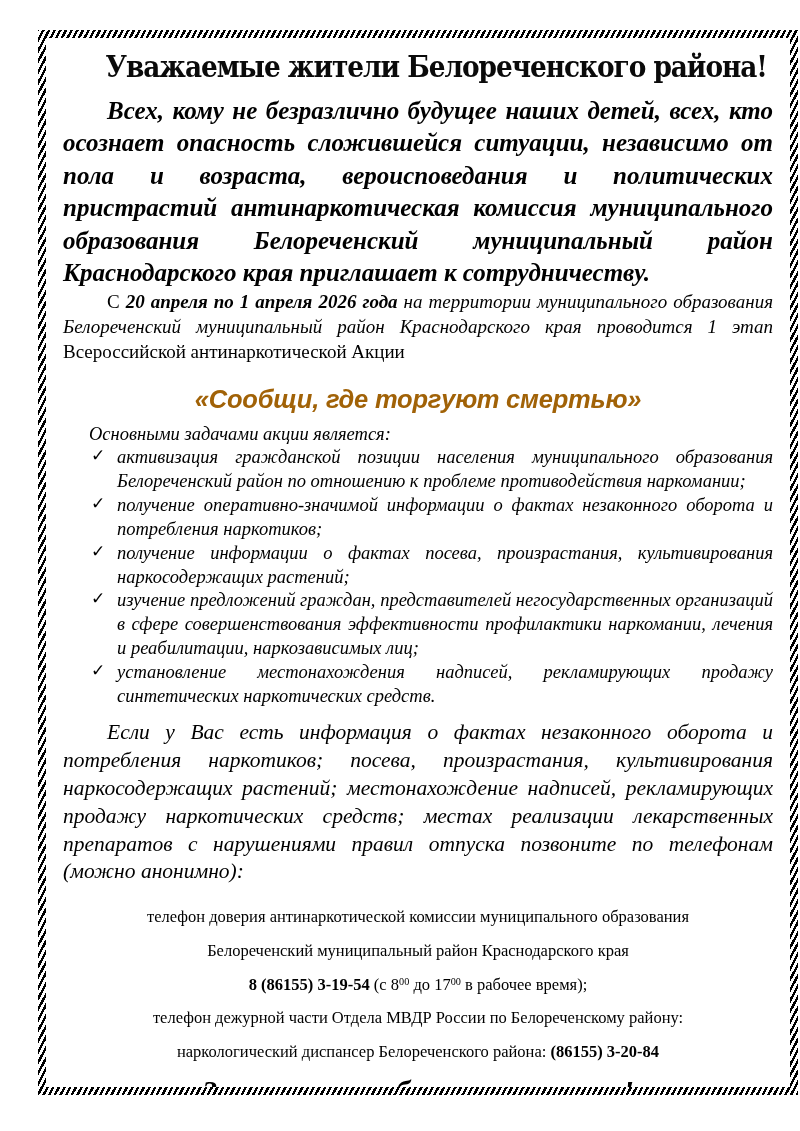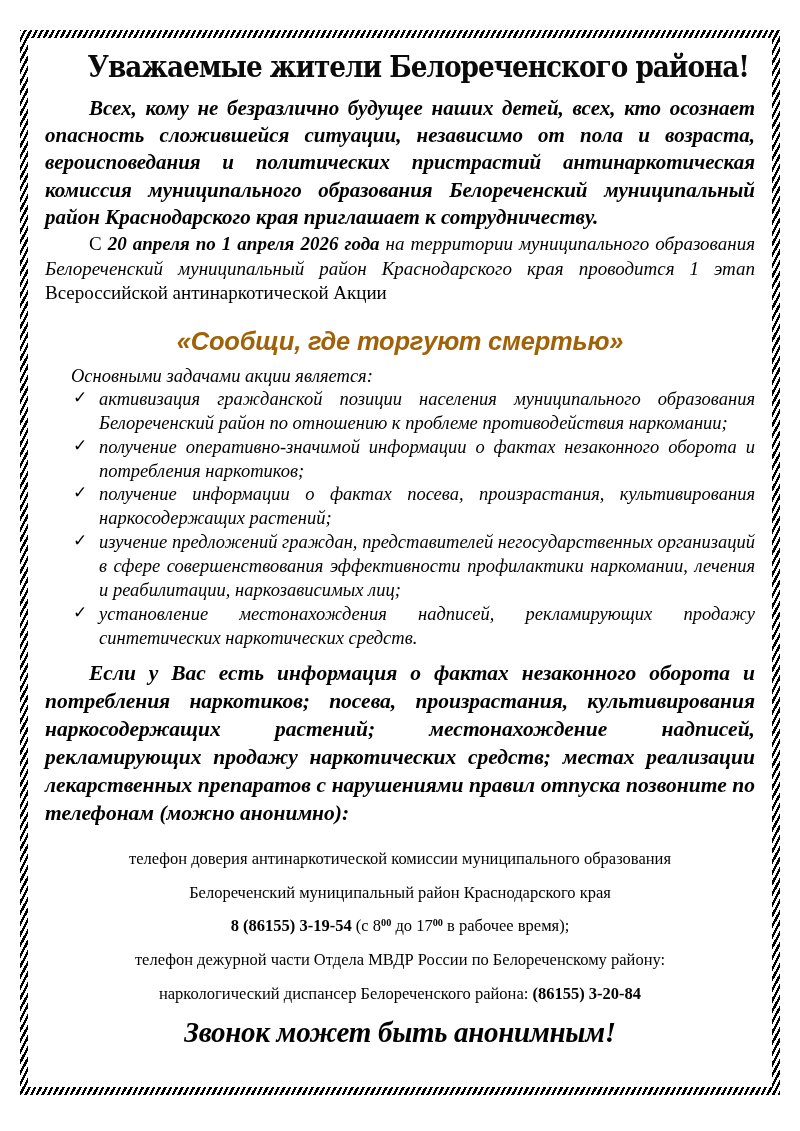--- a/index.html
+++ b/index.html
@@ -12,21 +12,21 @@
     height: 1131px;
     font-family: "Liberation Serif", "DejaVu Serif", serif;
     color: #000000;
     overflow: hidden;
     position: relative;
   }
 
   
   #poster {
     position: absolute;
-    left: 20px;
+    left: 38px;
     top: 30px;
     width: 760px;
     height: 1065px;
     box-sizing: border-box;
     padding: 8px;
     background-image:
       repeating-linear-gradient(
         -62deg,
         #000000 0px, #000000 2.4px,
         #ffffff 2.4px, #ffffff 5.0px
@@ -54,21 +54,21 @@
     margin: 9px 0 2px 0;
     white-space: nowrap;
     color: #0a0a0a;
   }
 
   
   .para {
     text-align: justify;
     font-style: italic;
     font-weight: bold;
-    font-size: 21px;
+    font-size: 25px;
     line-height: 1.295;
     text-indent: 44px;
     margin: 9px 0 0 0;
     hyphens: none;
   }
   .para.first { margin-top: 13px; }
 
   .para2 {
     text-align: justify;
     font-size: 19px;
@@ -119,21 +119,21 @@
     top: -1px;
     font-style: normal;
     font-size: 17px;
     font-family: "DejaVu Sans", sans-serif;
   }
 
   
   .cta {
     text-align: justify;
     font-style: italic;
-    font-weight: bold;
+    font-weight: normal;
     font-size: 21.5px;
     line-height: 1.30;
     text-indent: 44px;
     margin: 10px 0 0 0;
   }
 
   
   .phones {
     margin-top: 21px;
   }
@@ -142,21 +142,20 @@
     font-size: 16.5px;
     line-height: 1.25;
     margin: 0 0 13px 0;
     font-style: normal;
   }
   .phones p b { font-weight: bold; }
   .phones sup {
     font-size: 0.62em;
     vertical-align: 0.50em;
     line-height: 0;
-    font-weight: bold;
   }
 
   
   .footer {
     text-align: center;
     font-family: "Liberation Serif", "DejaVu Serif", serif;
     font-weight: bold;
     font-size: 29px;
     letter-spacing: -0.3px;
     margin: 5px 0 0 0;

